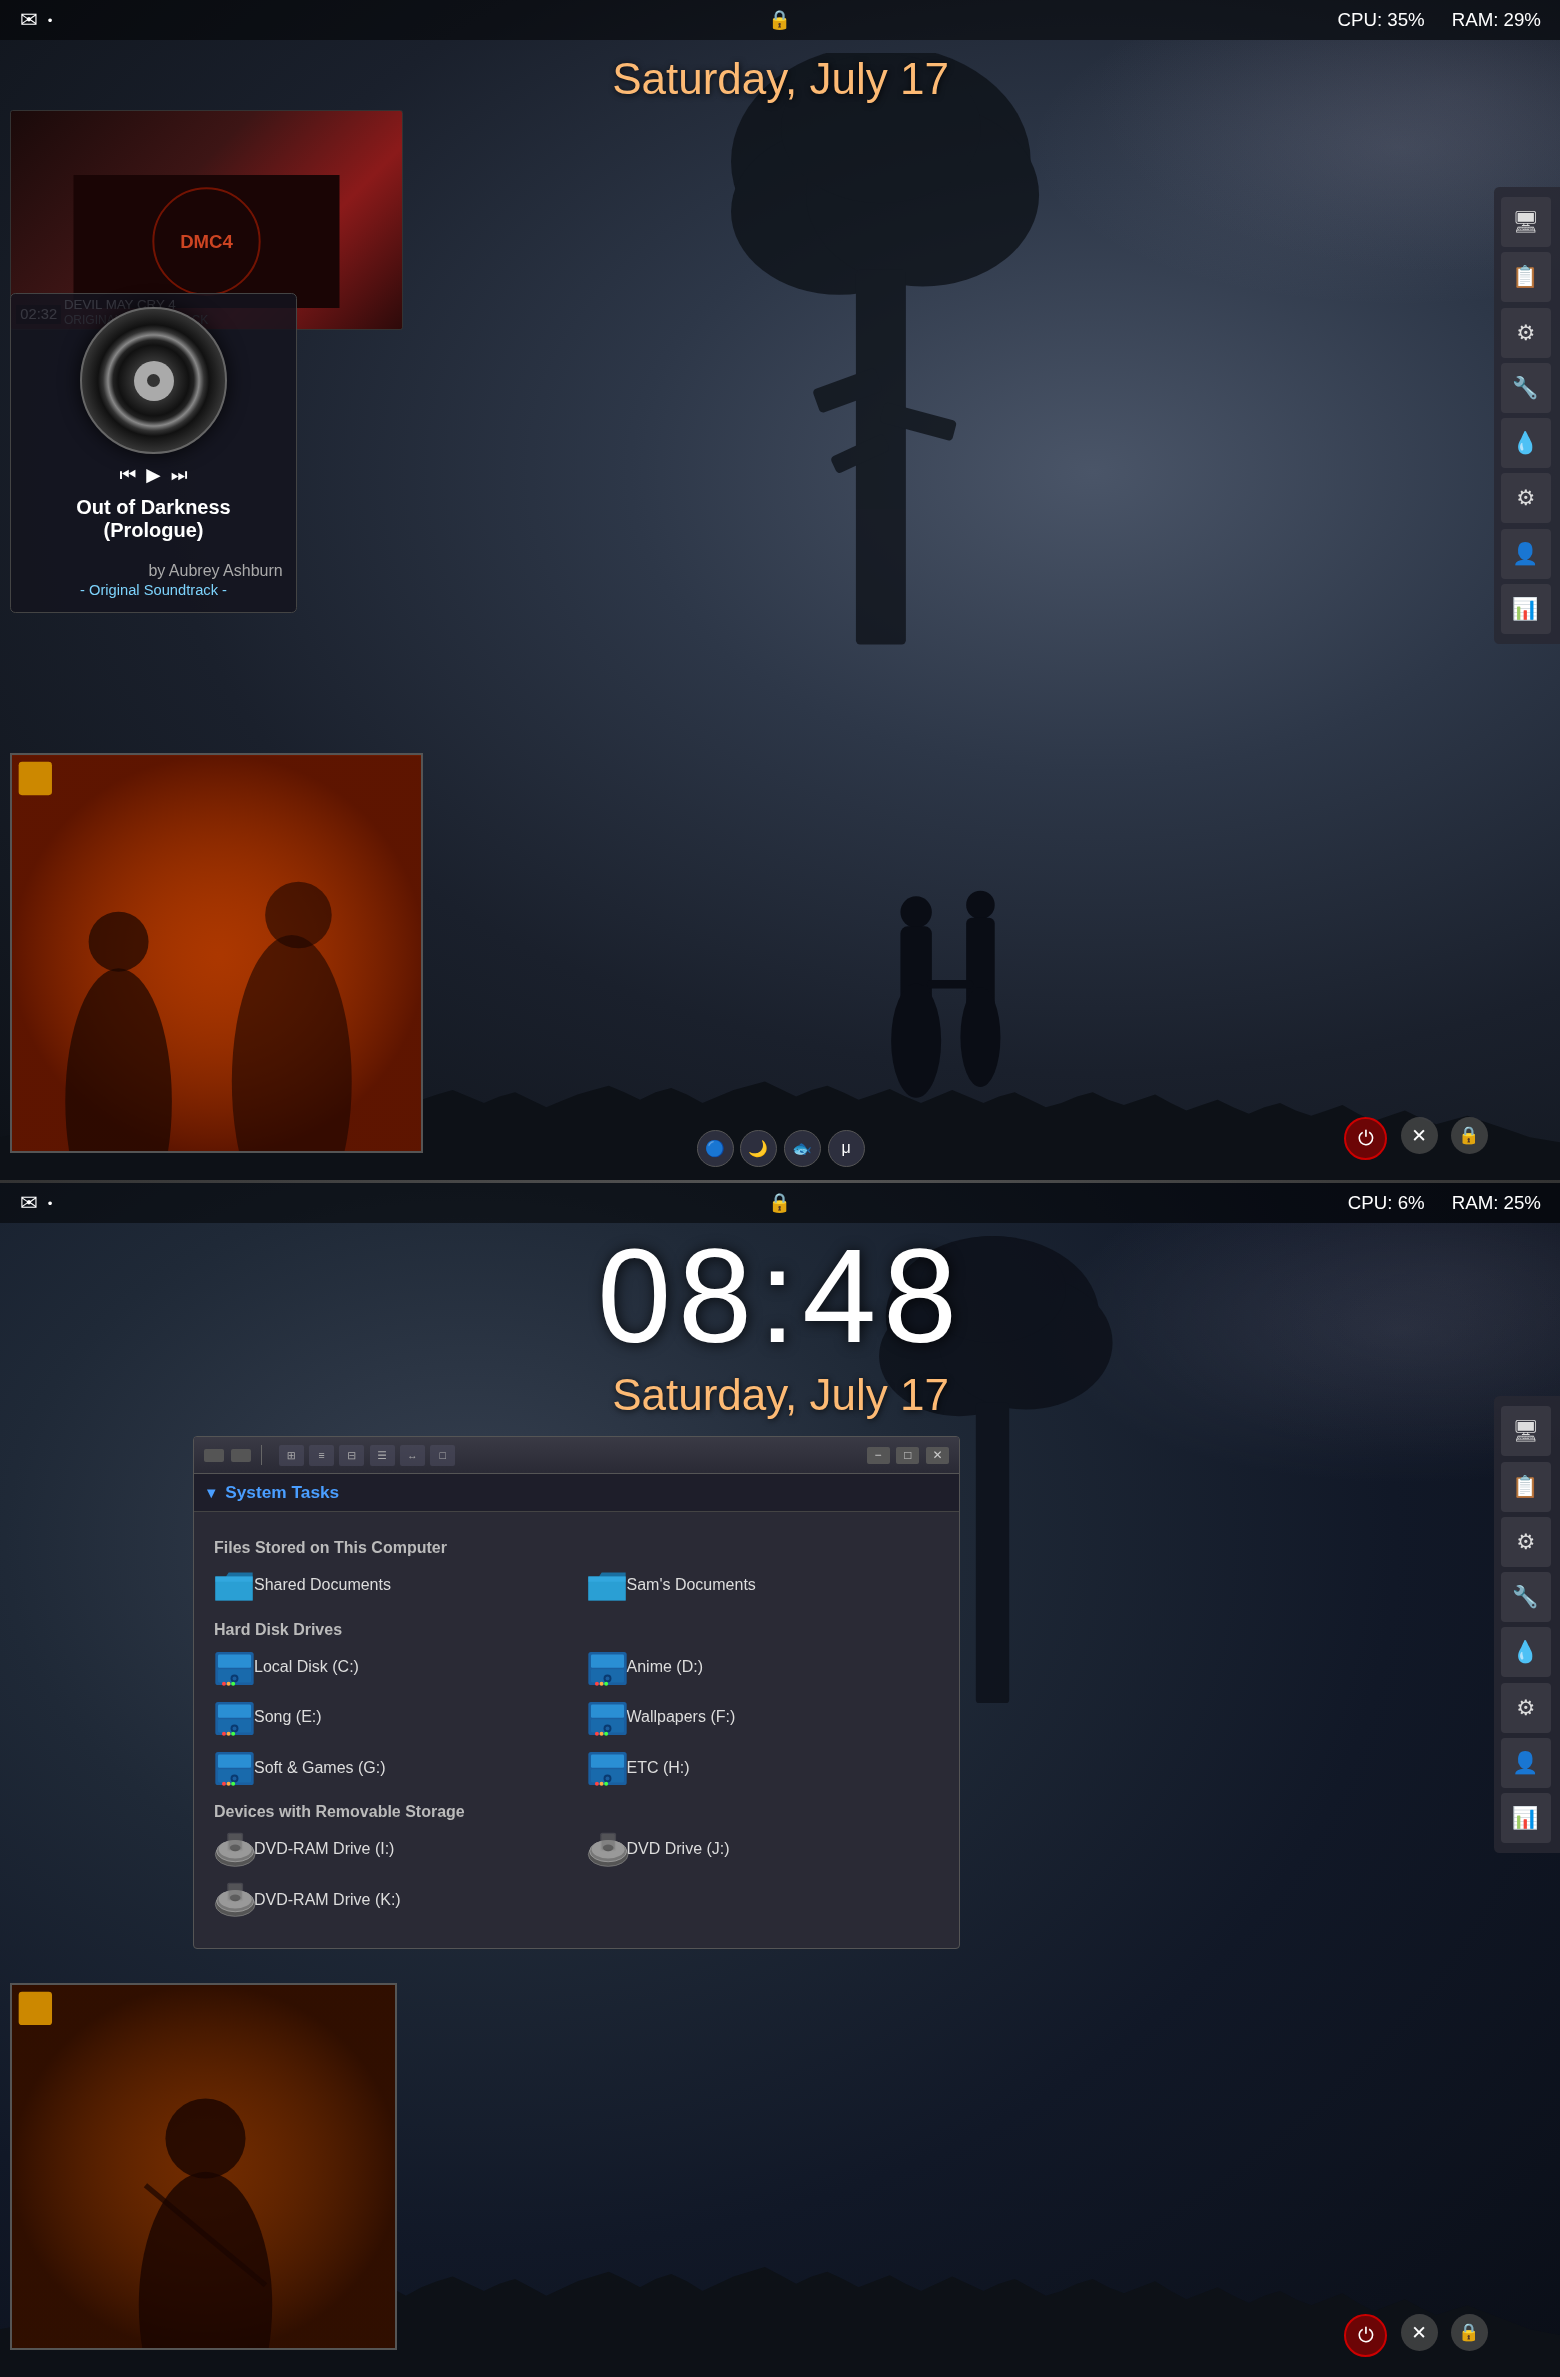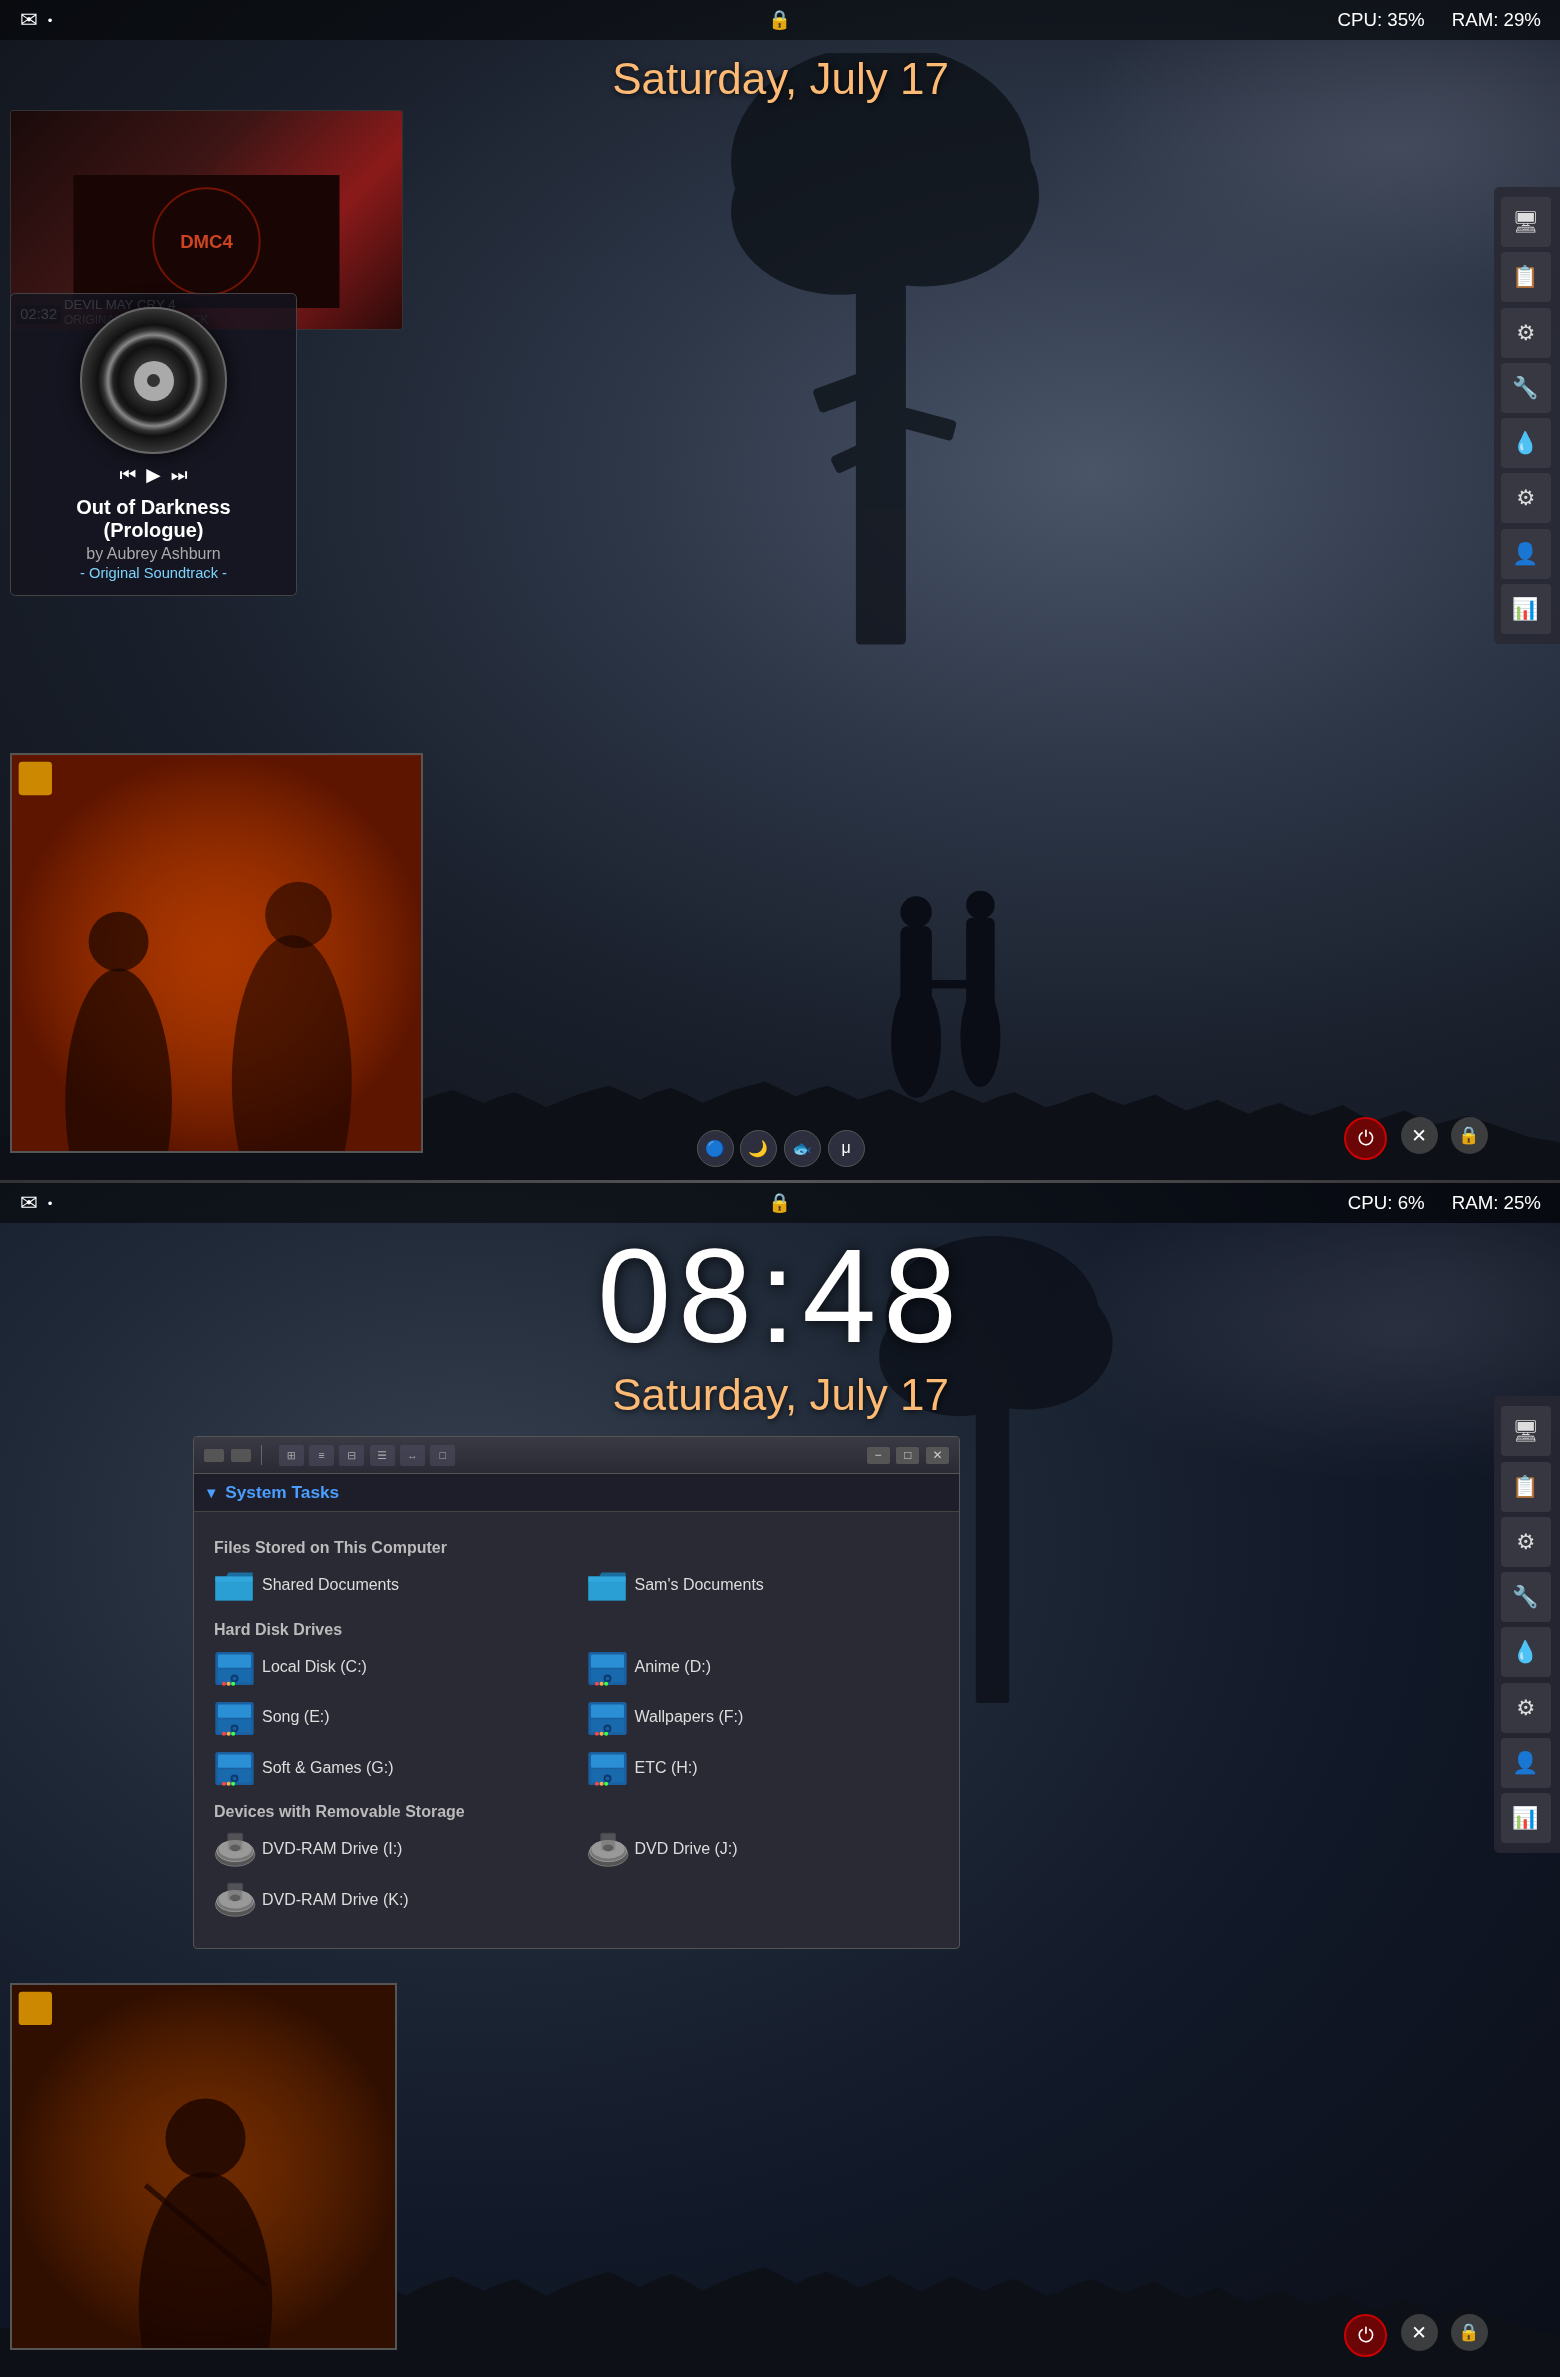--- a/index.html
+++ b/index.html
@@ -211,22 +211,22 @@
     .vinyl-track-name {
       color: white;
       font-size: 20px;
       font-weight: bold;
       text-align: center;
     }
 
     .vinyl-artist {
       color: #aaa;
       font-size: 16px;
-      text-align: center;
-      margin-top: 3px;
+      text-align: right;
+      margin-top: 20px;
     }
 
     .vinyl-album {
       color: #7dd3fc;
       font-size: 14.7px;
       text-align: center;
       margin-top: 2px;
     }
 
     
@@ -459,21 +459,20 @@
     .file-grid {
       display: grid;
       grid-template-columns: 1fr 1fr;
       gap: 13.3px 20px;
       margin-bottom: 16.7px;
     }
 
     .file-item {
       display: flex;
       align-items: center;
-      gap: 8px;
       cursor: pointer;
     }
 
     .file-icon {
       width: 40px; height: 37px;
       position: relative;
       flex-shrink: 0;
     }
 
     .file-label {

